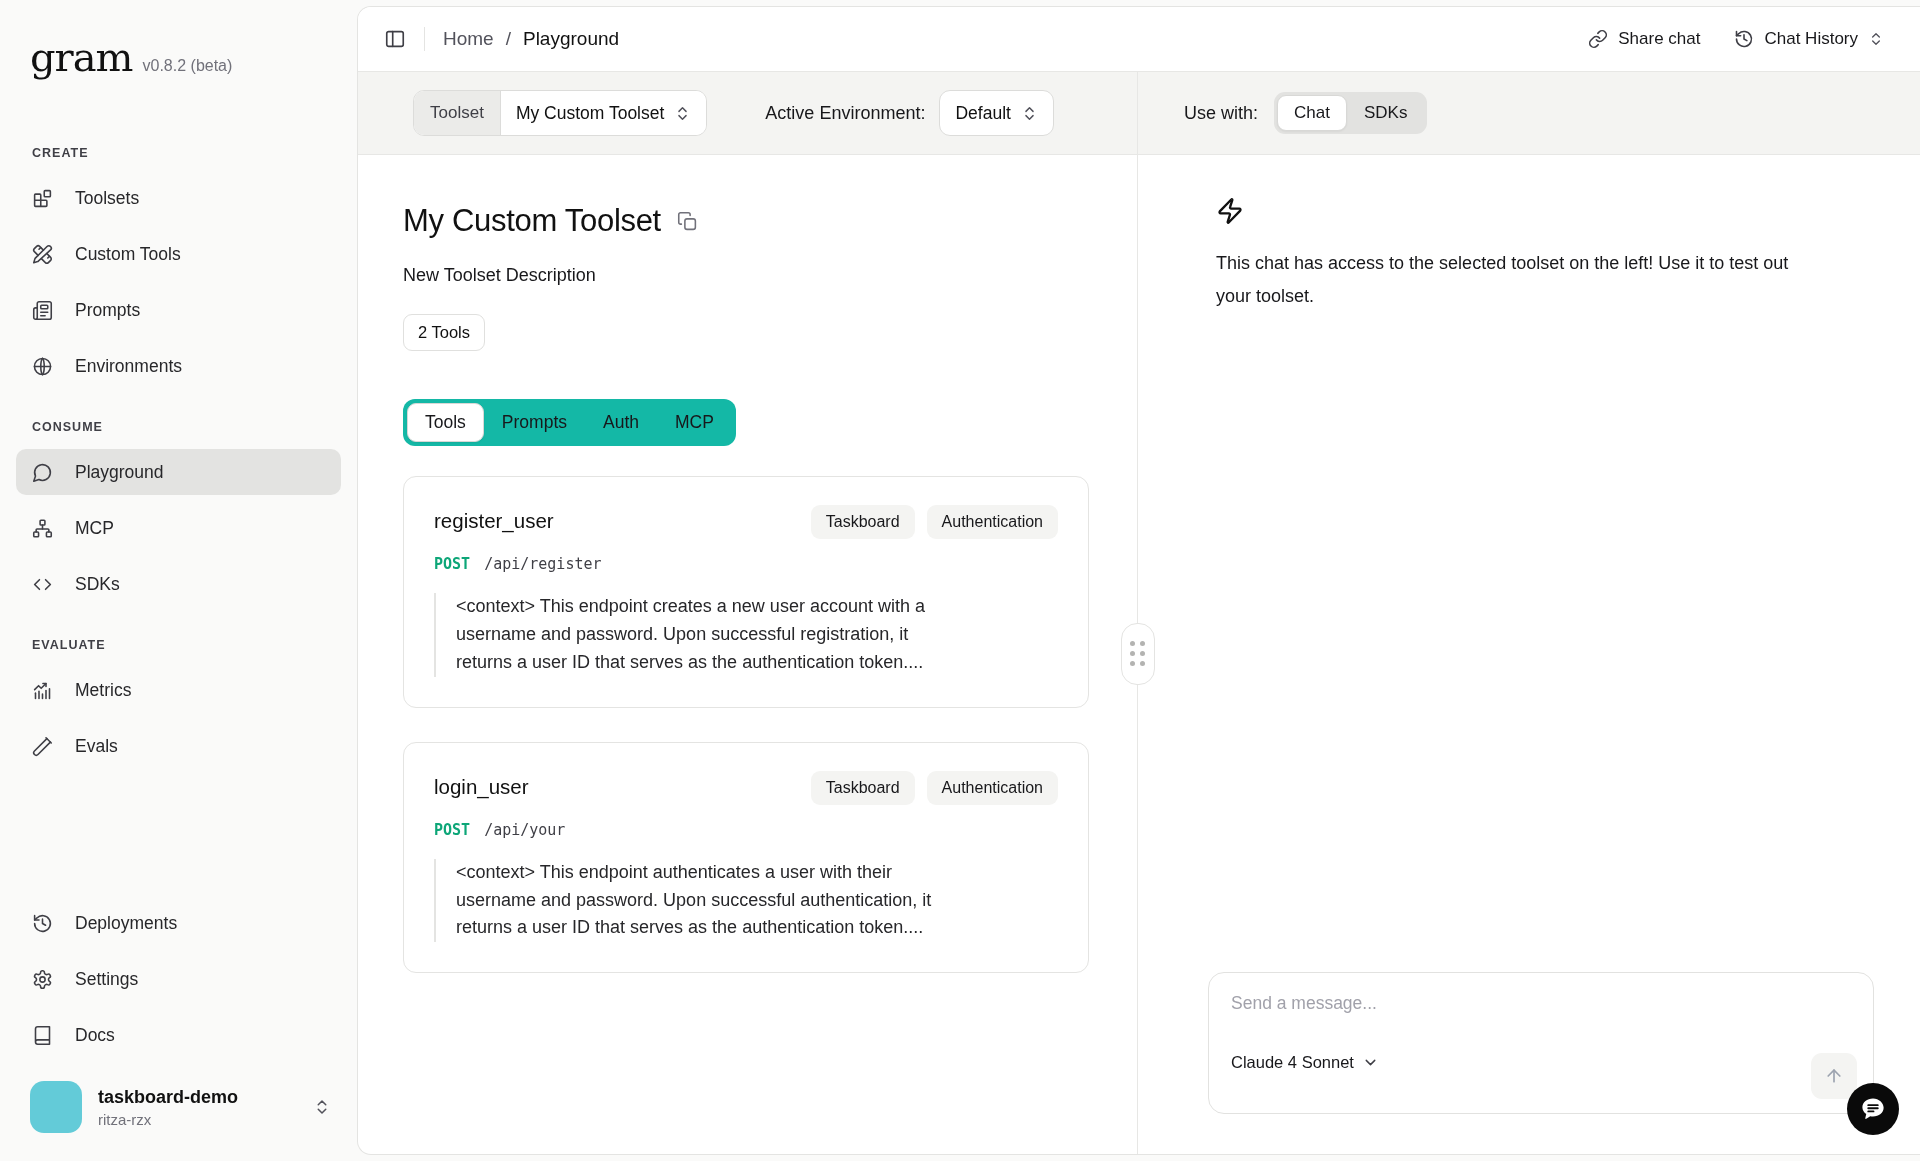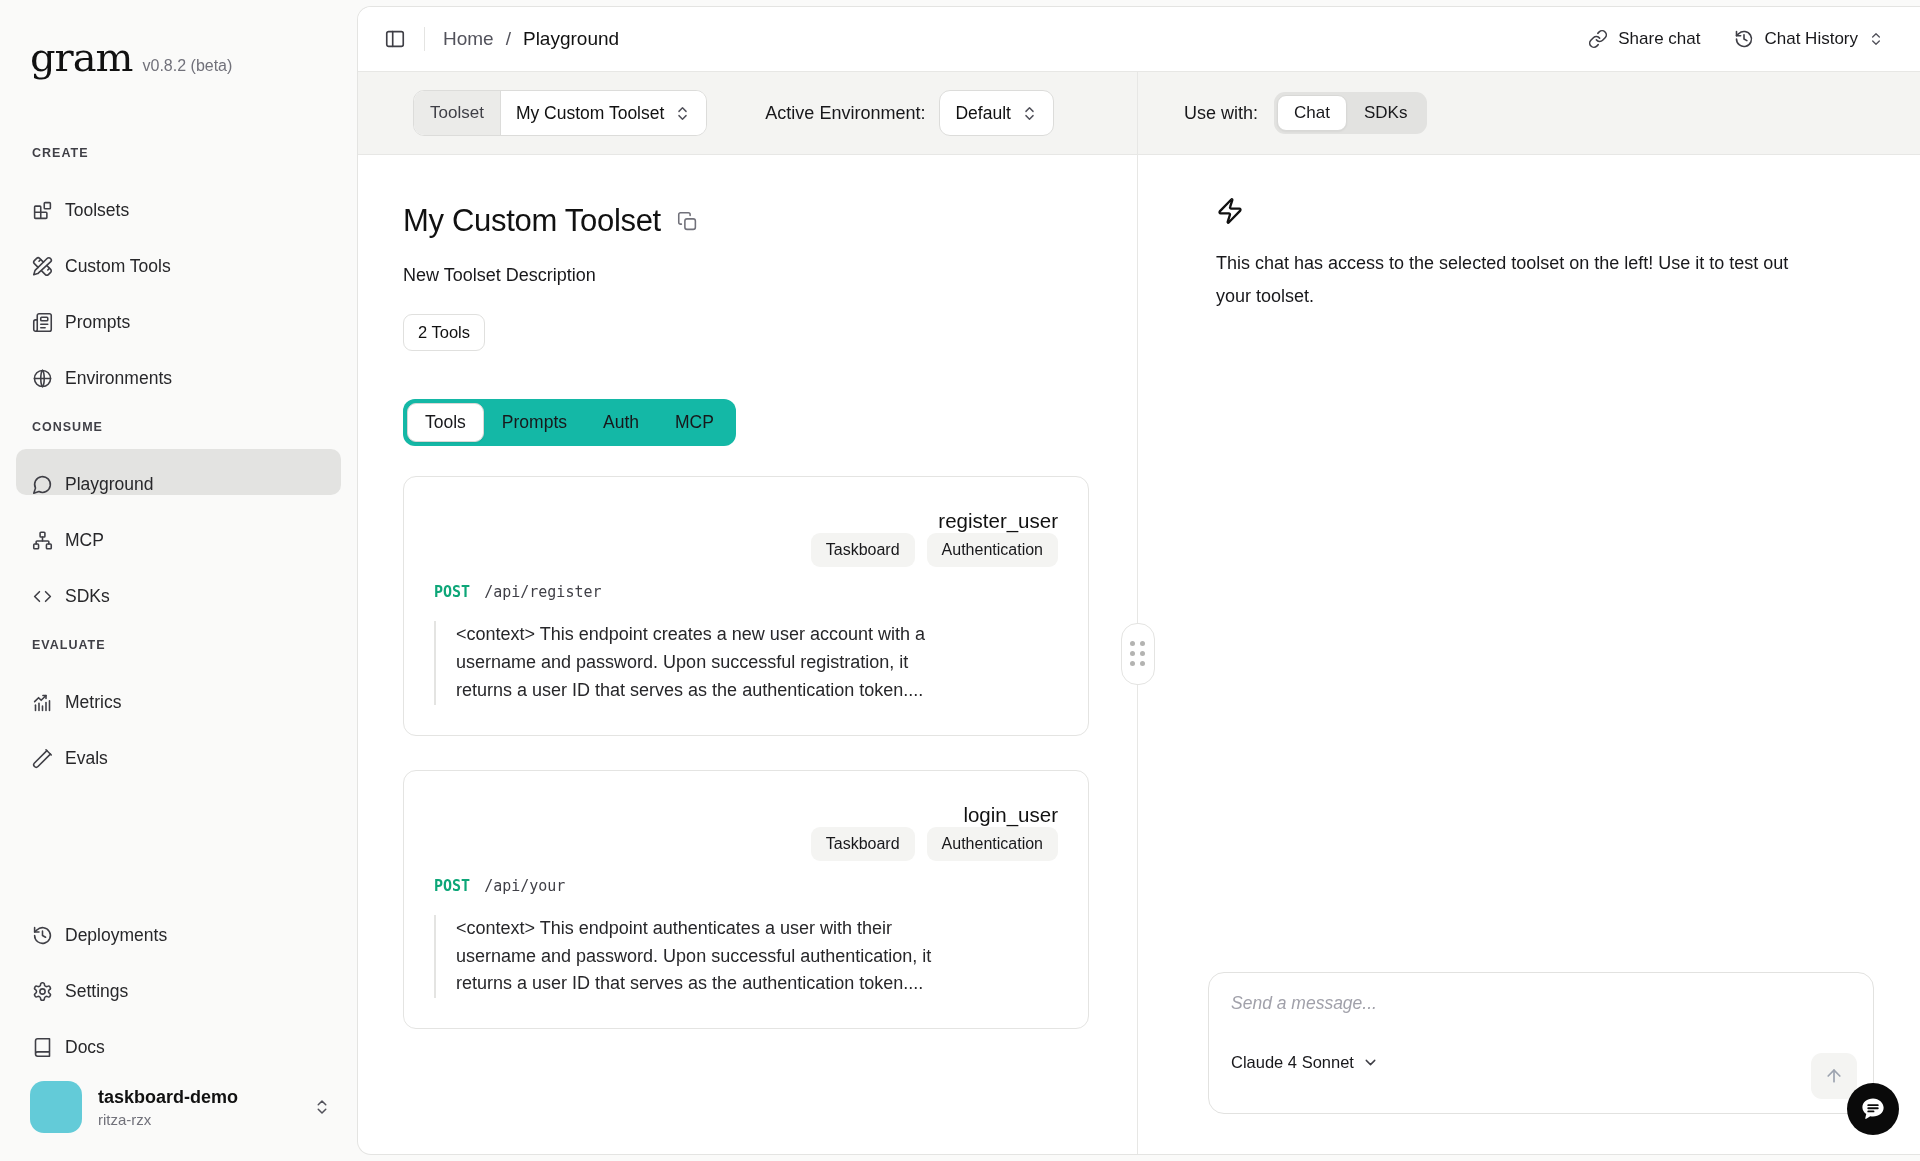--- a/index.html
+++ b/index.html
@@ -19,21 +19,21 @@
   }
   .logo-row { display:flex; align-items:baseline; gap:10px; padding:0 30px; }
   .logo { font-family:"DejaVu Serif", serif; font-size:40px; font-weight:500; letter-spacing:-1px; color:#111; }
   .version { font-size:16px; color:#71717a; }
   .nav { margin-top:40px; display:flex; flex-direction:column; flex:1 1 auto; }
   .section-label {
     font-size:12.5px; letter-spacing:1px; font-weight:600; color:#3f3f46;
     padding:0 32px; margin:26px 0 10px 0;
   }
   .nav-item {
-    display:flex; align-items:flex-end; gap:12px; height:46px; margin:5px 16px;
+    display:flex; align-items:center; gap:22px; height:46px; margin:5px 16px;
     padding:0 16px; border-radius:10px; font-size:17.5px; color:#27272a; cursor:pointer;
   }
   .nav-item .ic { color:#3f3f46; flex:0 0 auto; }
   .nav-item.active { background:#e3e3e1; }
   .nav-spacer { flex:1 1 auto; }
   .sidebar-footer {
     display:flex; align-items:center; gap:16px; padding:18px 26px 28px 30px;
   }
   .avatar { width:52px; height:52px; border-radius:14px; background:#63cbd8; flex:0 0 auto; }
   .user-meta { flex:1 1 auto; }
@@ -124,21 +124,21 @@
   .tabs { display:inline-flex; margin-top:48px; background:#14b8a6; border-radius:12px; padding:4px; }
   .tab { border:none; background:transparent; font-size:17.5px; color:#18181b; padding:9px 18px; border-radius:9px; cursor:pointer; }
   .tab.active { background:#fff; border:1px solid #d8d8d6; padding:8px 17px; box-shadow:0 1px 2px rgba(0,0,0,.06); }
 
   
   .tool-card {
     border:1px solid #e4e4e2; border-radius:13px; background:#fff;
     padding:28px 30px 30px 30px; margin-top:34px;
   }
   .tool-card:first-of-type { margin-top:30px; }
-  .tool-card-head { display:flex; align-items:flex-end;flex-direction:column; }
+  .tool-card-head { display:flex; align-items:flex-start; }
   .tool-name { font-size:20.5px; font-weight:500; color:#111; padding-top:4px; }
   .tool-badges { margin-left:auto; display:flex; gap:12px; }
   .badge { background:#f4f4f2; border-radius:9px; padding:8px 15px; font-size:16px; color:#18181b; white-space:nowrap; }
   .tool-endpoint { margin-top:16px; font-family:"DejaVu Sans Mono", "Liberation Mono", monospace; font-size:15px; display:flex; gap:14px; }
   .method { color:#0da678; font-weight:700; }
   .path { color:#3f3f46; }
   .tool-desc {
     margin-top:20px; border-left:2px solid #e4e4e2; padding-left:20px;
     font-size:18px; line-height:1.55; color:#27272a; max-width:505px;
   }
@@ -147,21 +147,21 @@
   .chat-notice { display:flex; gap:22px; max-width:660px;flex-direction:column; }
   .bolt { flex:0 0 auto; color:#111; margin-top:2px; }
   .notice-text { font-size:18px; line-height:1.85; color:#18181b; max-width:590px; }
 
   .composer {
     position:absolute; left:70px; right:46px; bottom:40px; height:142px;
     border:1px solid #e2e2e0; border-radius:16px; background:#fff; padding:20px 22px;
   }
   .composer-input {
     width:100%; border:none; outline:none; resize:none; font-family:"Liberation Sans", sans-serif;
-    font-size:17.5px; color:#0f766e; height:40px; background:transparent;font-style:italic;
+    font-size:17.5px; color:#0f766e; height:40px; background:transparent;
   }
   .composer-input::placeholder { color:#a1a1aa; }
   .composer-bottom { position:absolute; left:22px; right:16px; bottom:14px; display:flex; align-items:flex-start; }
   .model-select { display:flex; align-items:center; gap:8px; background:none; border:none; cursor:pointer; font-size:16.5px; font-weight:500; color:#18181b; }
   .model-select .ic { color:#3f3f46; }
   .send-btn {
     margin-left:auto; width:46px; height:46px; border:none; border-radius:11px;
     background:#f4f4f2; color:#9ca3af; display:flex; align-items:center; justify-content:center; cursor:pointer;
   }
   .chat-fab {

